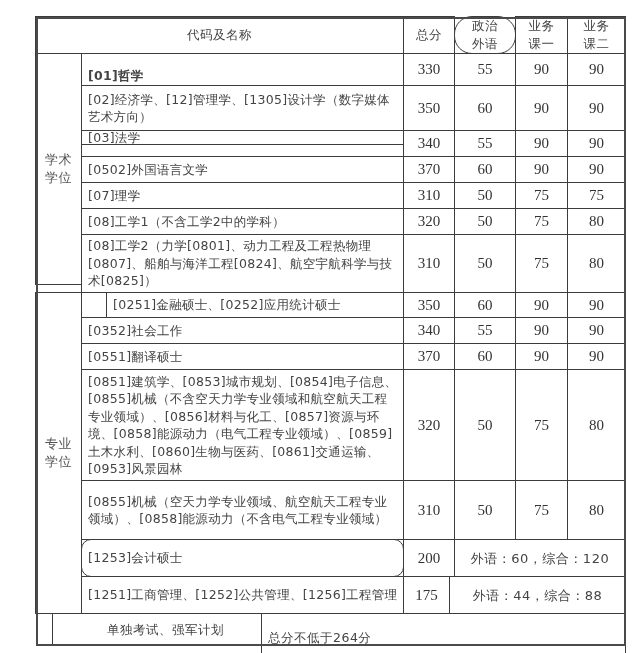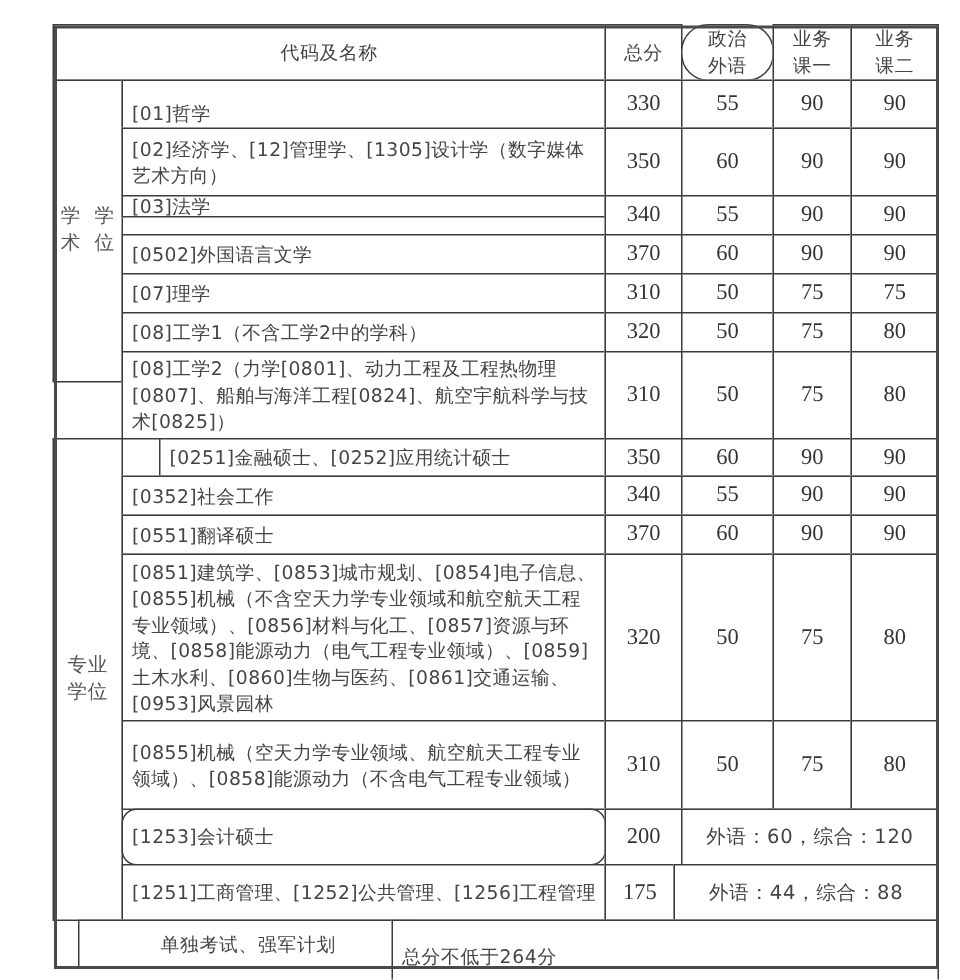--- a/index.html
+++ b/index.html
@@ -32,26 +32,26 @@
   </div>
   <div class="cell c hdr cjk" style="left:480px;top:0;width:53px;height:38px;flex-direction:column;">
     <span>业务</span>
     <span>课一</span>
   </div>
   <div class="cell c hdr cjk" style="left:532px;top:0;width:59px;height:38px;flex-direction:column;">
     <span>业务</span>
     <span>课二</span>
   </div>
 
-  <div class="cell c cjk" style="left:0;top:37px;width:47px;height:202px;flex-direction:row;">
+  <div class="cell c cjk" style="left:0;top:37px;width:47px;height:232px;flex-direction:column;">
     <span class="cat">学术</span>
     <span class="cat">学位</span>
   </div>
 
-  <div class="cell l name cjk" style="left:46px;top:37px;width:323px;height:45px;">[01]哲学</div>
+  <div class="cell l name cjk" style="left:46px;top:37px;width:323px;height:45px;font-weight:bold;">[01]哲学</div>
   <div class="cell c num" style="left:368px;top:37px;width:52px;height:33px;">330</div>
   <div class="cell c num" style="left:419px;top:37px;width:62px;height:33px;">55</div>
   <div class="cell c num" style="left:480px;top:37px;width:53px;height:33px;">90</div>
   <div class="cell c num" style="left:532px;top:37px;width:59px;height:33px;">90</div>
 
   <div class="cell l name cjk" style="left:46px;top:69px;width:323px;height:46px;">[02]经济学、[12]管理学、[1305]设计学（数字媒体艺术方向）</div>
   <div class="cell c num" style="left:368px;top:69px;width:52px;height:46px;">350</div>
   <div class="cell c num" style="left:419px;top:69px;width:62px;height:46px;">60</div>
   <div class="cell c num" style="left:480px;top:69px;width:53px;height:46px;">90</div>
   <div class="cell c num" style="left:532px;top:69px;width:59px;height:46px;">90</div>

